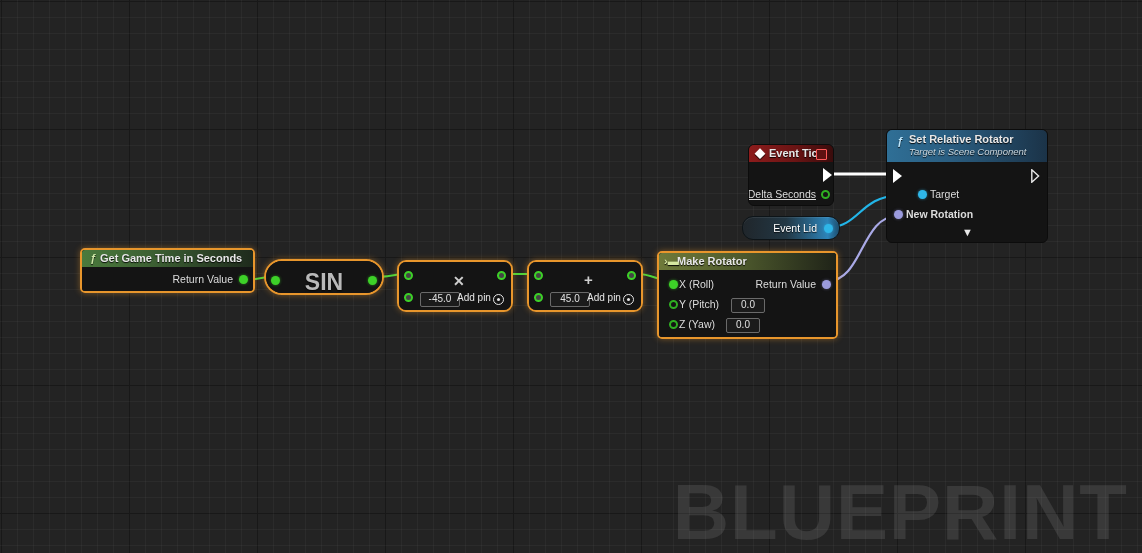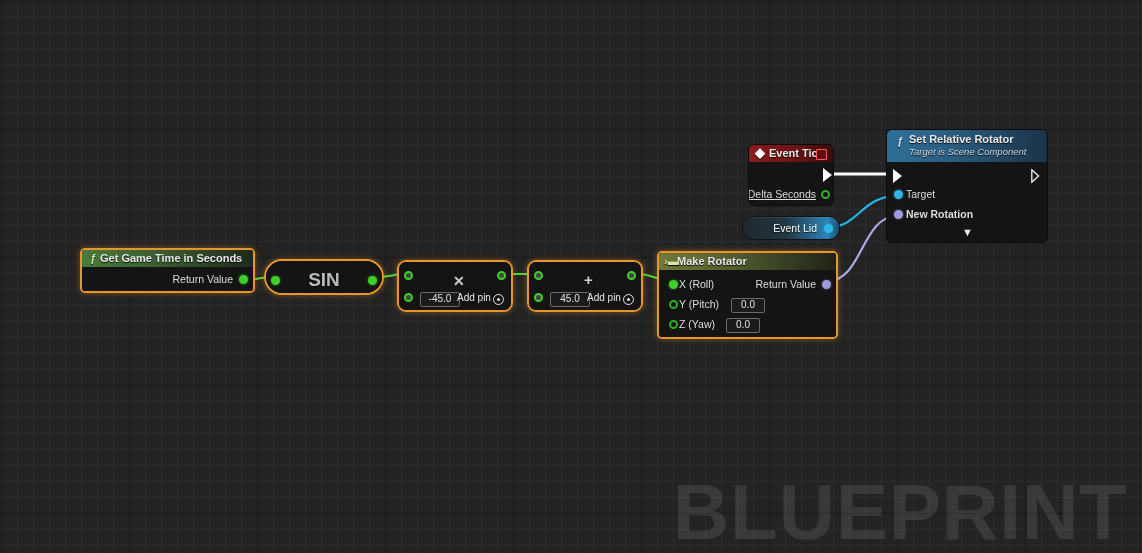--- a/index.html
+++ b/index.html
@@ -204,21 +204,21 @@
     color: #cfcfcf;
     font-size: 14px;
     font-weight: bold;
     line-height: 14px;
   }
 
   .sin-label {
     position: absolute;
     left: 0; right: 0;
     text-align: center;
-    font-size: 19px;
+    font-size: 23px;
     font-weight: bold;
     color: #b9b9b9;
     top: 8px;
     text-shadow: 0 1px 2px rgba(0,0,0,0.8);
   }
 
   
   .var-pill {
     position: absolute;
     height: 22px;
@@ -372,21 +372,21 @@
         <span class="hdr-icon" style="top:5px; left:7px;">ƒ</span>
         <span class="hdr-title2">Set Relative Rotator</span>
         <span class="hdr-sub">Target is Scene Component</span>
       </div>
       <div style="position:relative; height:22px;">
         <span class="exec-pin" style="left:6px; top:7px;"></span>
         <svg class="exec-outline" style="right:7px; top:7px;" viewBox="0 0 9 14">
           <path d="M0.8 0.8 L7.6 7 L0.8 13.2 Z" fill="none" stroke="#e8e8e8" stroke-width="1.4"></path>
         </svg>
       </div>
-      <div class="row" style="height:20px;">
+      <div class="row" style="height:20px;margin-left:24px;">
         <span class="pin filled-blue" style="left:7px;"></span>
         <span class="pin-label-l" style="left:19px;">Target</span>
       </div>
       <div class="row" style="height:20px;">
         <span class="pin filled-lav" style="left:7px;"></span>
         <span class="pin-label-l" style="left:19px;font-weight:bold;">New Rotation</span>
       </div>
       <div style="position:relative; height:20px;">
         <span class="chevron" style="left:50%; margin-left:-5px; top:3px;">▼</span>
       </div>

